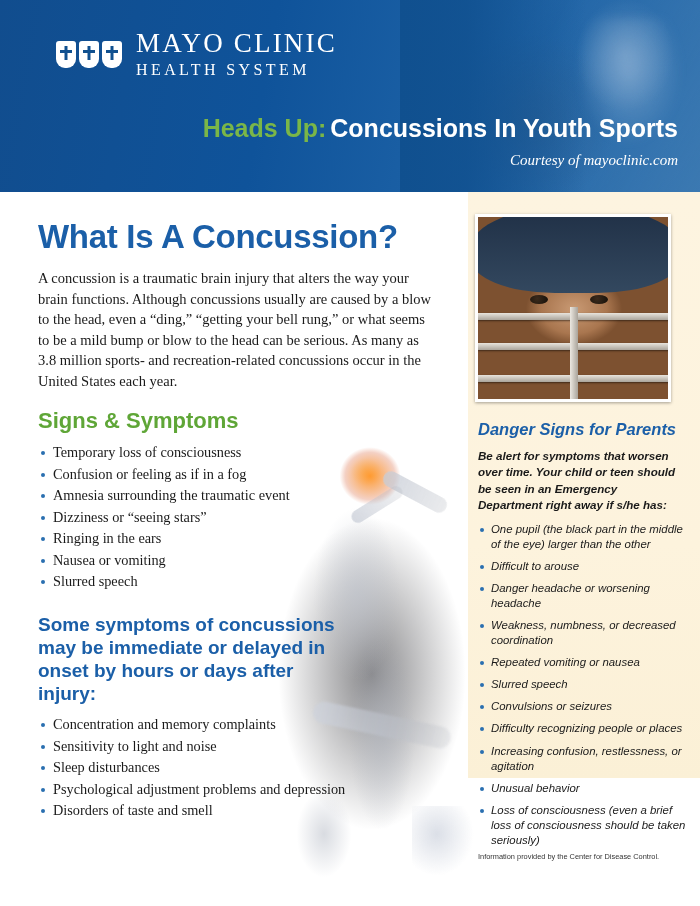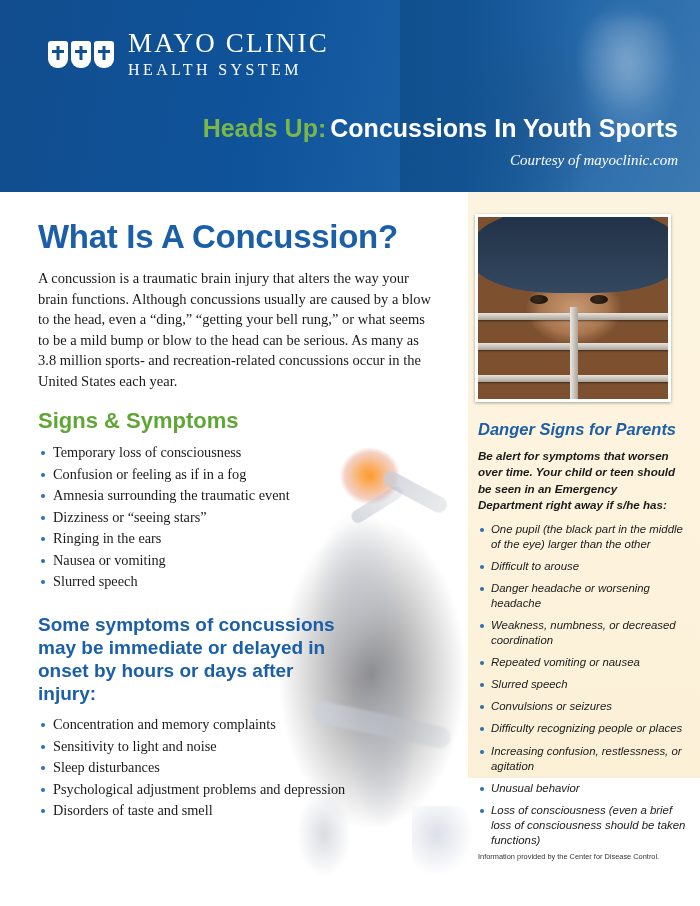--- a/index.html
+++ b/index.html
@@ -27,21 +27,21 @@
   .header .photo-blur:after{
     content:""; position:absolute; right:16px; top:18px; width:110px; height:130px;
     background:radial-gradient(ellipse at 50% 40%, rgba(180,205,230,.45), rgba(30,80,130,0) 68%);
     filter:blur(4px);
   }
   .header .edge-fade {
     position:absolute; right:0; top:0; width:300px; height:192px;
     background:linear-gradient(to right, #10508f 0%, rgba(16,80,143,.85) 22%, rgba(16,80,143,0) 62%);
   }
 
-  .logo-wrap { position:absolute; left:48px; top:30px; display:flex; align-items:center; gap:14px; }
+  .logo-wrap { position:absolute; left:56px; top:30px; display:flex; align-items:center; gap:14px; }
   .shield-group { display:flex; gap:3px; }
   .shield {
     width:20px; height:27px; background:#ffffff;
     border-radius:3px 3px 9px 9px;
     position:relative;
   }
   .shield:after{
     content:""; position:absolute; left:50%; top:5px; transform:translateX(-50%);
     width:3px; height:14px; background:#10508f;
   }
@@ -283,18 +283,18 @@
       <li>One pupil (the black part in the middle of the eye) larger than the other</li>
       <li>Difficult to arouse</li>
       <li>Danger headache or worsening headache</li>
       <li>Weakness, numbness, or decreased coordination</li>
       <li>Repeated vomiting or nausea</li>
       <li>Slurred speech</li>
       <li>Convulsions or seizures</li>
       <li>Difficulty recognizing people or places</li>
       <li>Increasing confusion, restlessness, or agitation</li>
       <li>Unusual behavior</li>
-      <li>Loss of consciousness (even a brief loss of consciousness should be taken functions)</li>
+      <li>Loss of consciousness (even a brief loss of consciousness should be taken seriously)</li>
     </ul>
 
     <p class="source-note">Information provided by the Center for Disease Control.</p>
   </div>
 </div>
 
 </body></html>

